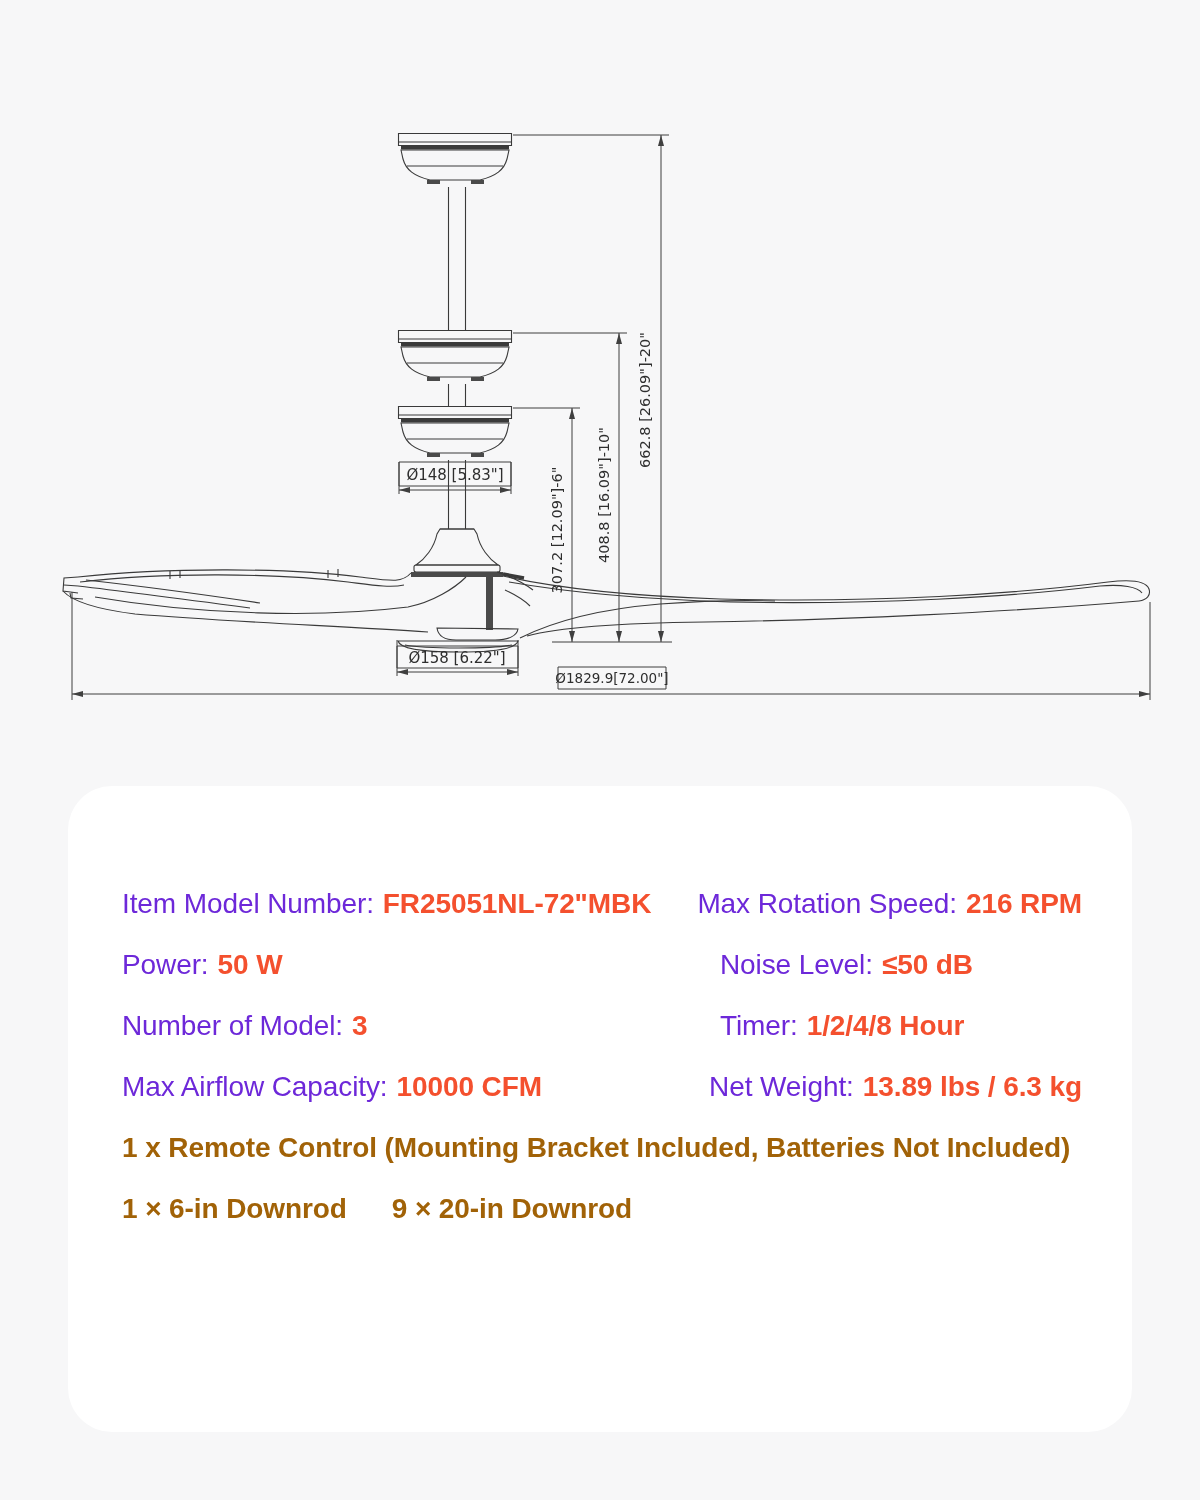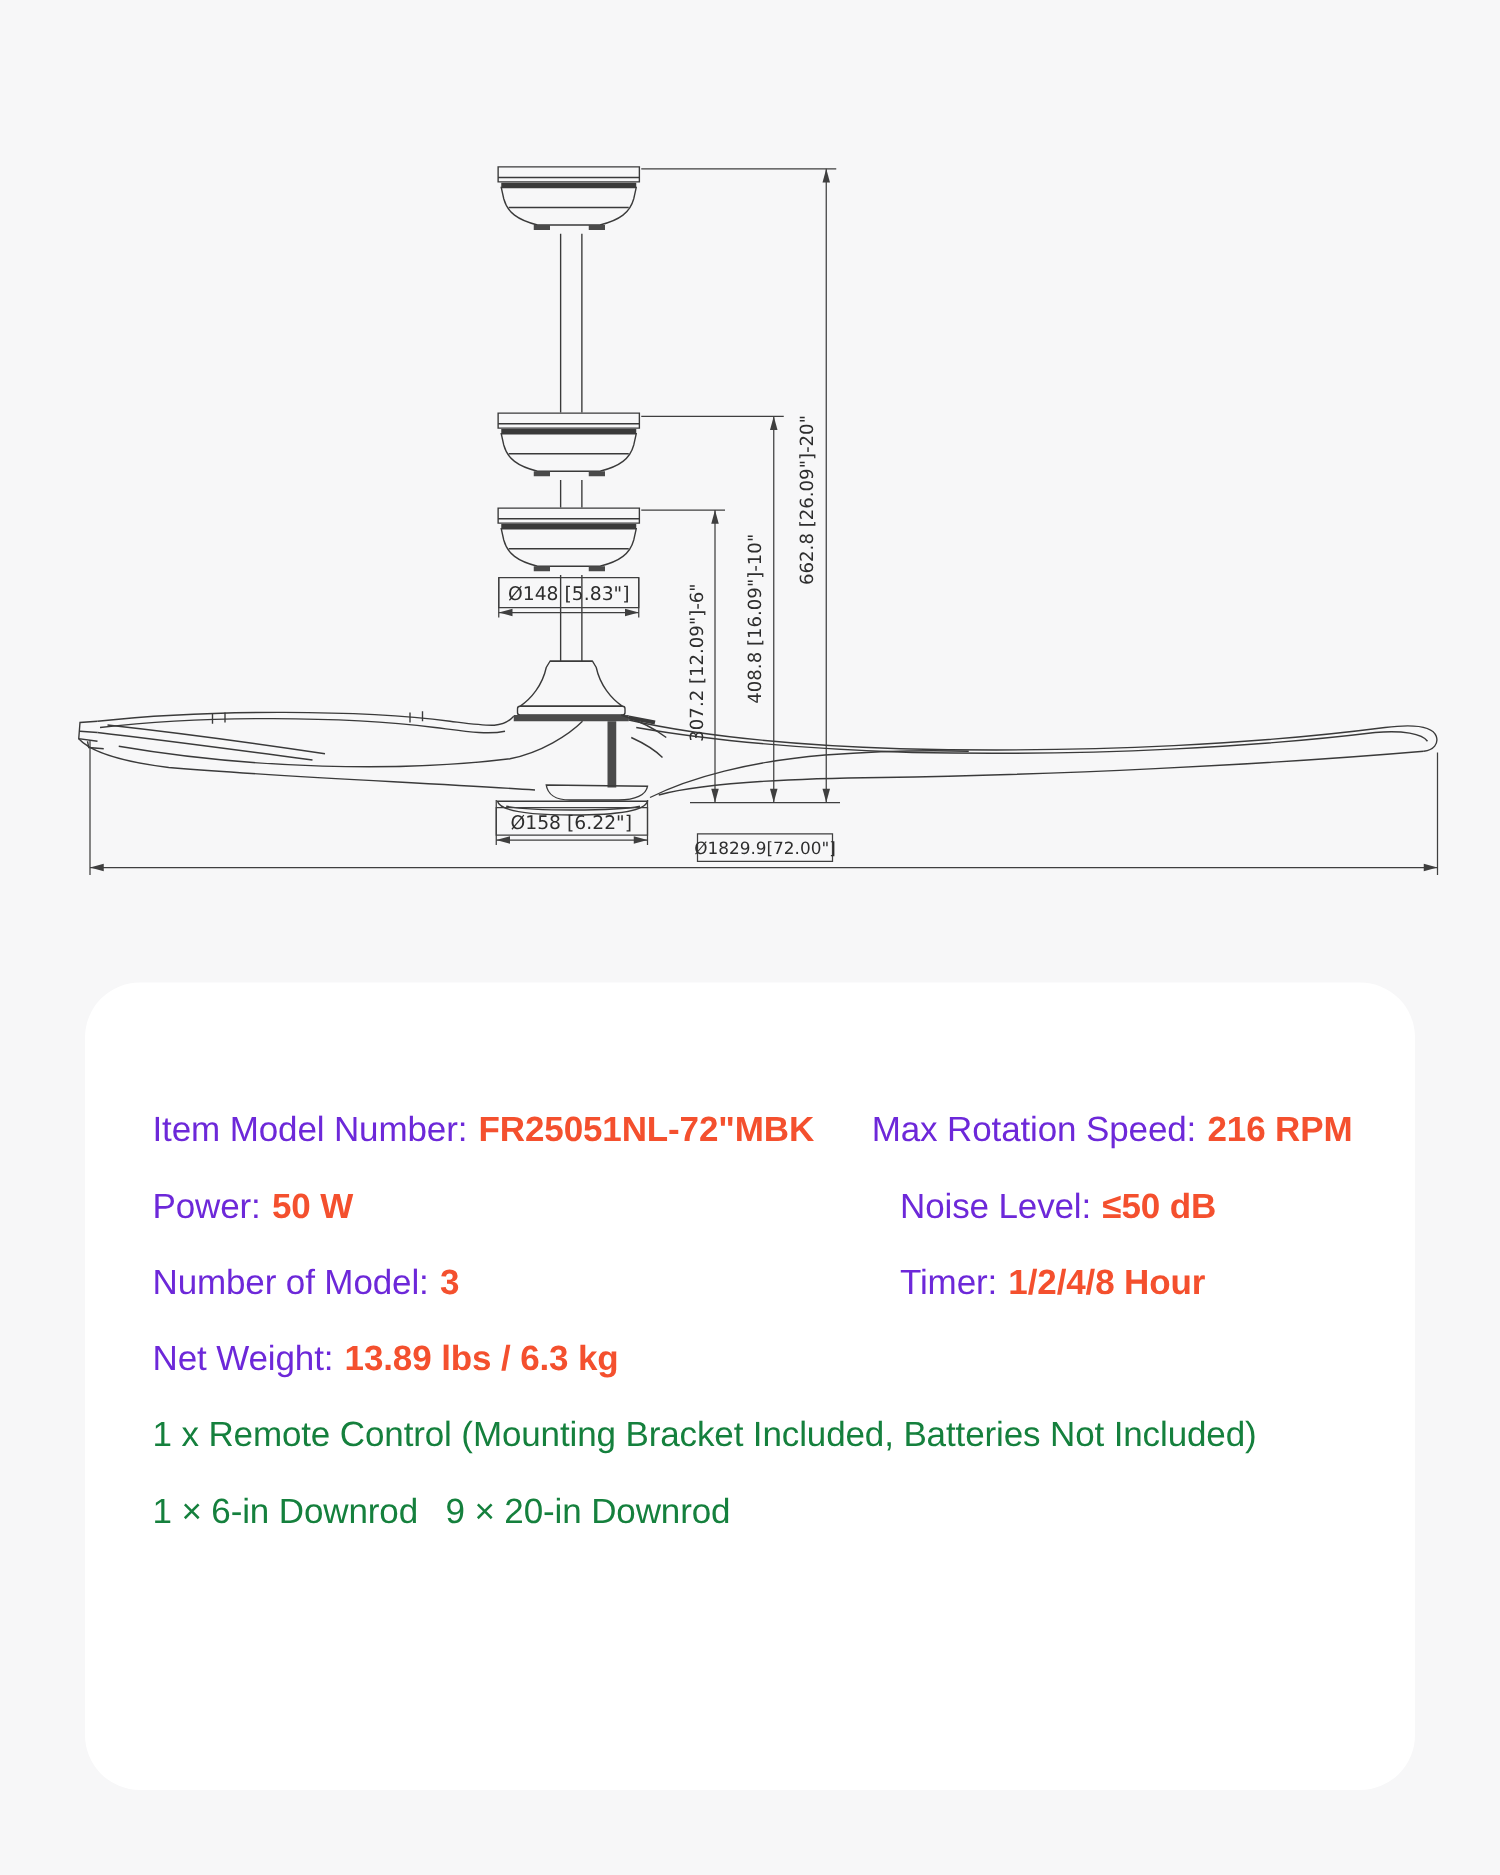--- a/index.html
+++ b/index.html
@@ -19,22 +19,22 @@
 
   
   .spec-card{position:absolute;left:68px;top:786px;width:1064px;height:646px;
              background:#ffffff;border-radius:44px;box-sizing:border-box;
              padding:101px 50px 0 54px;}
   .spec-row{display:flex;height:34px;line-height:34px;margin-bottom:27px;
             font-size:28px;color:#1b1b1d;letter-spacing:-0.1px;white-space:nowrap;}
   .cell-left{width:598px;}
   .lbl{color:#6d28d9;}
   .val{color:#f4502e;font-weight:bold;margin-left:9px;}
-  .orange-line{color:#15803d;font-weight:normal;}
-  .downrods{display:flex;gap:22px;text-align:right;}
+  .orange-line{color:#a16207;font-weight:bold;}
+  .downrods{display:flex;gap:45px;text-align:right;}
 </style>
 </head>
 <body>
 
 <div class="page">
 
   <svg class="drawing" width="1200" height="760" viewBox="0 0 1200 760">
 
     <defs>
       <g id="canopy">
@@ -183,20 +183,23 @@
     <div class="spec-row">
       <div class="cell-left">
         <span class="lbl">Number of Model:</span><span class="val">3</span>
       </div>
       <div>
         <span class="lbl">Timer:</span><span class="val">1/2/4/8 Hour</span>
       </div>
     </div>
 
     <div class="spec-row">
+      <div class="cell-left">
+        <span class="lbl">Max Airflow Capacity:</span><span class="val">10000 CFM</span>
+      </div>
       <div>
         <span class="lbl">Net Weight:</span><span class="val">13.89 lbs / 6.3 kg</span>
       </div>
     </div>
 
 
 
     <div class="spec-row">
       <span class="orange-line">1 x Remote Control (Mounting Bracket Included, Batteries Not Included)</span>
     </div>

